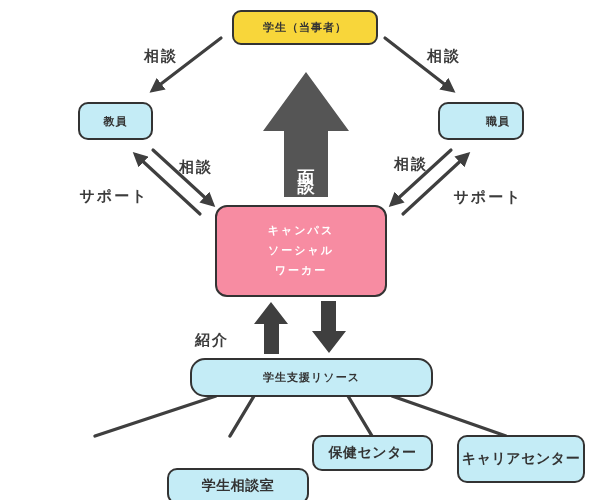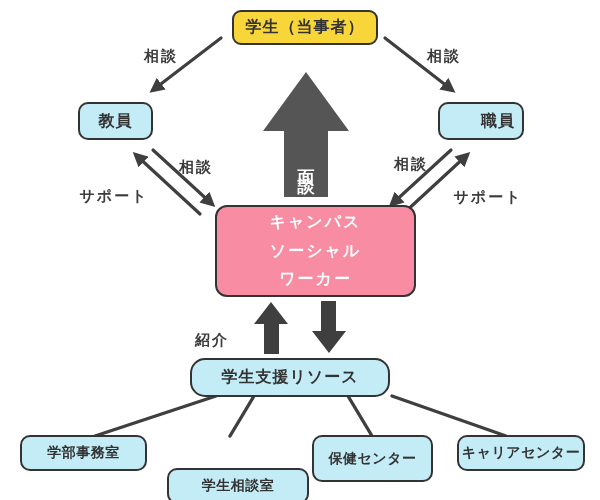--- a/index.html
+++ b/index.html
@@ -12,21 +12,21 @@
   svg .edge{stroke:var(--arrow,#3f3f3f);stroke-width:3.2;stroke-linecap:round;fill:none;}
   svg .fan{stroke:var(--arrow,#3f3f3f);stroke-width:3.4;stroke-linecap:round;fill:none;}
   svg .ah{fill:var(--arrow,#3f3f3f);}
   svg .bigarrow{fill:var(--big-arrow,#555);}
   svg .blockarrow{fill:var(--arrow,#3f3f3f);}
   .node{
     position:absolute;box-sizing:border-box;
     border:2.5px solid var(--border,#333);
     background:var(--node-fill,#c4ecf6);
     display:flex;align-items:center;justify-content:center;
-    font-weight:bold;color:#333;font-size:16px;letter-spacing:1px;
+    font-weight:bold;color:#333;font-size:11px;letter-spacing:1px;
     border-radius:10px;text-align:center;
   }
   .node.student{background:var(--student-fill,#f8d63a);border-radius:9px;}
   .node.csw{
     background:var(--csw-fill,#f78ca2);color:var(--csw-text,#fff);
     border-radius:12px;white-space:pre-line;line-height:1.8;letter-spacing:2px;
   }
   .node.resources{border-radius:15px;}
   .node.small{font-size:14px;letter-spacing:0.5px;}
   .lbl{
@@ -68,33 +68,32 @@
     <line class="fan" x1="348" y1="396" x2="372" y2="436"></line>
     <line class="fan" x1="392" y1="396" x2="506" y2="436"></line>
   </svg>
 
   <div class="node student" style="left:232px;top:10px;width:146px;height:35px;">学生（当事者）</div>
 
   <div class="node" style="left:78px;top:102px;width:75px;height:38px;">教員</div>
 
   <div class="node" style="left:438px;top:102px;width:86px;height:38px;padding-left:34px;">職員</div>
 
-  <div class="node csw" style="left:215px;top:205px;width:201px;height:92px;">キャンパス
+  <div class="node csw" style="left:215px;top:205px;width:172px;height:92px;">キャンパス
 ソーシャル
 ワーカー</div>
 
-  <div class="node resources" style="left:190px;top:358px;width:200px;height:39px;">学生支援リソース</div>
+  <div class="node resources" style="left:190px;top:358px;width:243px;height:39px;">学生支援リソース</div>
 
-  <div class="node small" style="left:20px;top:435px;width:127px;height:36px;">学部事務室</div>
 
   <div class="node small" style="left:167px;top:444px;width:142px;height:36px;margin-top:24px;">学生相談室</div>
 
-  <div class="node small" style="left:312px;top:435px;width:121px;height:47px;">保健センター</div>
+  <div class="node small" style="left:312px;top:435px;width:121px;height:36px;">保健センター</div>
 
-  <div class="node small" style="left:457px;top:435px;width:128px;height:36px;">キャリアセンター</div>
+  <div class="node small" style="left:457px;top:435px;width:128px;height:48px;">キャリアセンター</div>
 
   <div class="lbl" style="left:161px;top:56px;">相談</div>
   <div class="lbl" style="left:444px;top:56px;">相談</div>
   <div class="lbl" style="left:196px;top:167px;">相談</div>
   <div class="lbl" style="left:114px;top:196px;">サポート</div>
   <div class="lbl" style="left:411px;top:164px;">相談</div>
   <div class="lbl" style="left:488px;top:197px;">サポート</div>
   <div class="lbl interview" style="left:306px;top:163px;transform:translate(-50%,-50%);">面談</div>
   <div class="lbl" style="left:212px;top:327px;margin-top:13px;">紹介</div>
 

